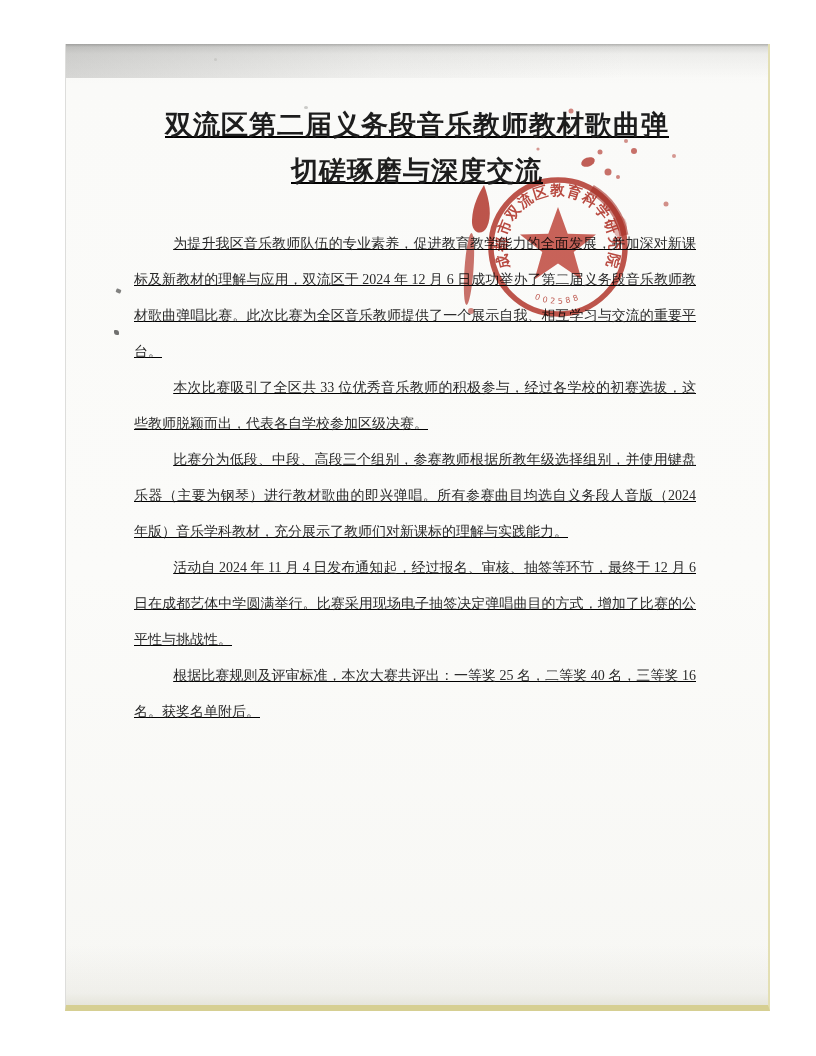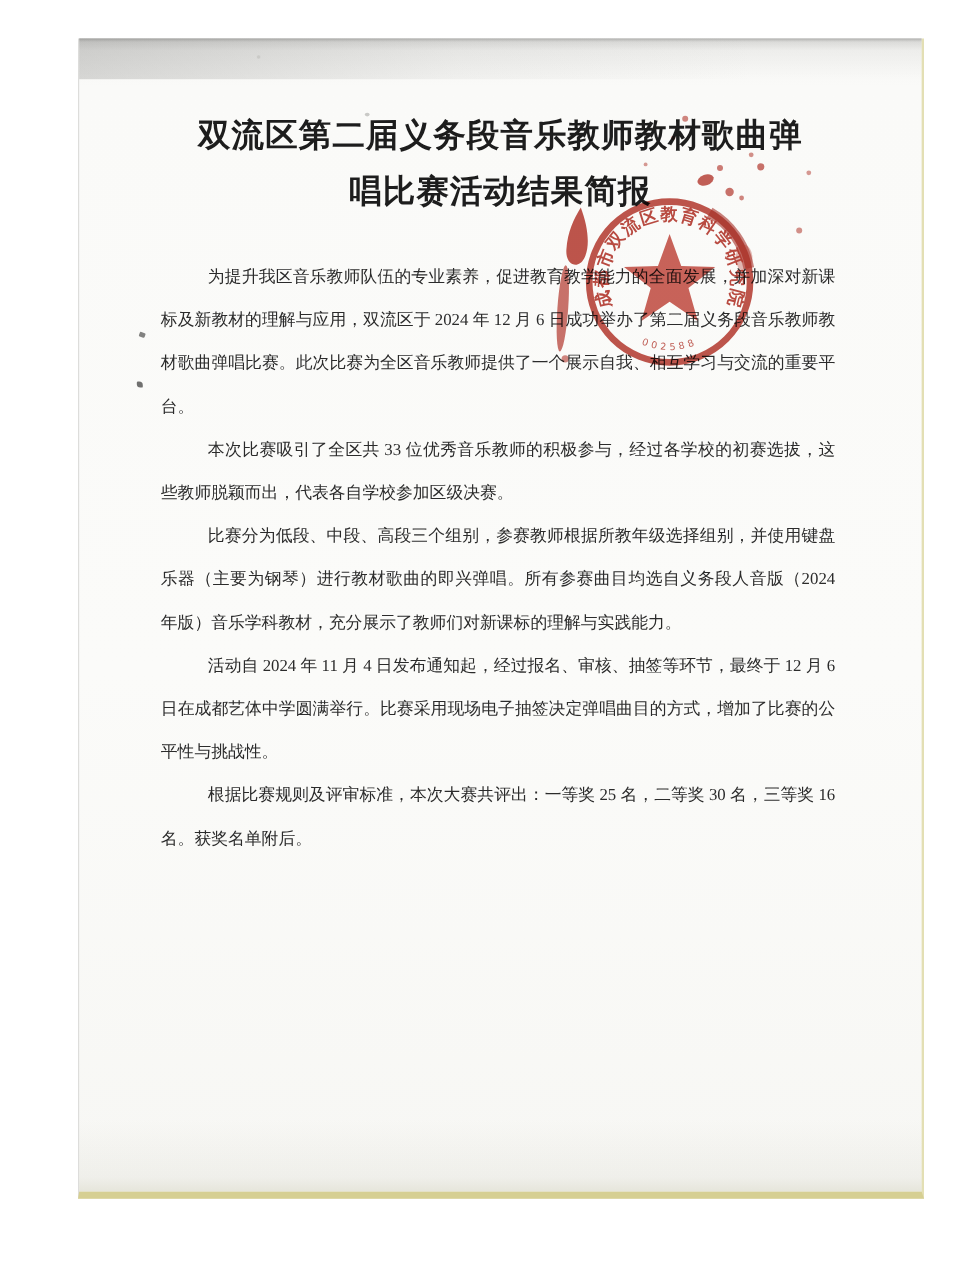--- a/index.html
+++ b/index.html
@@ -5,27 +5,28 @@
   html, body { margin: 0; padding: 0; }
   body {
     width: 816px; height: 1056px;
     background: #ffffff;
     position: relative;
     overflow: hidden;
     font-family: "Liberation Serif", "DejaVu Serif", serif;
   }
   .paper {
     position: absolute;
-    left: 65px; top: 32px;
+    left: 65px; top: 44px;
     width: 705px; height: 967px;
     background: linear-gradient(180deg, #f4f4f2 0px, #fafaf8 40px, #fbfbf9 55%, #f7f7f4 100%);
     border-left: 1px solid #dddddb;
     border-right: 2px solid #e3dfb4;
     border-bottom: 6px solid #d6cf92;
     box-sizing: border-box;
+    text-decoration: underline;
   }
   .paper-top-shadow {
     position: absolute;
     left: 0; top: 0; width: 100%; height: 34px;
     background:
       linear-gradient(180deg, rgba(120,120,118,0.55) 0px, rgba(160,160,158,0.30) 3px, rgba(200,200,198,0.18) 10px, rgba(230,230,228,0.0) 34px);
     pointer-events: none;
   }
   .paper-top-shadow::after {
     content: "";
@@ -77,29 +78,29 @@
   .speck.s4 { left: 148px; top: 14px;  width: 3px; height: 3px; background: #b9b9b5; opacity: .5; }
 </style>
 </head>
 <body>
 
 <div class="paper">
   <div class="paper-top-shadow"></div>
 
   <h1 class="doc-title">
     <span>双流区第二届义务段音乐教师教材歌曲弹</span><br>
-    <span>唱比赛活动结果简报</span>
+    <span>切磋琢磨与深度交流</span>
   </h1>
 
   <div class="doc-body">
     <p>为提升我区音乐教师队伍的专业素养，促进教育教学能力的全面发展，并加深对新课标及新教材的理解与应用，双流区于 2024 年 12 月 6 日成功举办了第二届义务段音乐教师教材歌曲弹唱比赛。此次比赛为全区音乐教师提供了一个展示自我、相互学习与交流的重要平台。</p>
     <p>本次比赛吸引了全区共 33 位优秀音乐教师的积极参与，经过各学校的初赛选拔，这些教师脱颖而出，代表各自学校参加区级决赛。</p>
     <p>比赛分为低段、中段、高段三个组别，参赛教师根据所教年级选择组别，并使用键盘乐器（主要为钢琴）进行教材歌曲的即兴弹唱。所有参赛曲目均选自义务段人音版（2024 年版）音乐学科教材，充分展示了教师们对新课标的理解与实践能力。</p>
     <p>活动自 2024 年 11 月 4 日发布通知起，经过报名、审核、抽签等环节，最终于 12 月 6 日在成都艺体中学圆满举行。比赛采用现场电子抽签决定弹唱曲目的方式，增加了比赛的公平性与挑战性。</p>
-    <p>根据比赛规则及评审标准，本次大赛共评出：一等奖 25 名，二等奖 30 名，三等奖 16 名。获奖名单附后。</p>
+    <p>根据比赛规则及评审标准，本次大赛共评出：一等奖 25 名，二等奖 40 名，三等奖 16 名。获奖名单附后。</p>
   </div>
 
   <svg class="stamp-svg" viewBox="-140 -155 295 280">
     <defs>
       <path id="arcTop" d="M -48.9,17.7 A 52,52 0 1,1 48.9,17.7" fill="none"></path>
       <path id="arcBottom" d="M -39.9,40.5 A 57,57 0 0,0 39.9,40.5" fill="none"></path>
     </defs>
 
     <circle cx="0" cy="0" r="67" fill="none" stroke="#b5382e" stroke-width="5.5" opacity="0.85"></circle>
 

